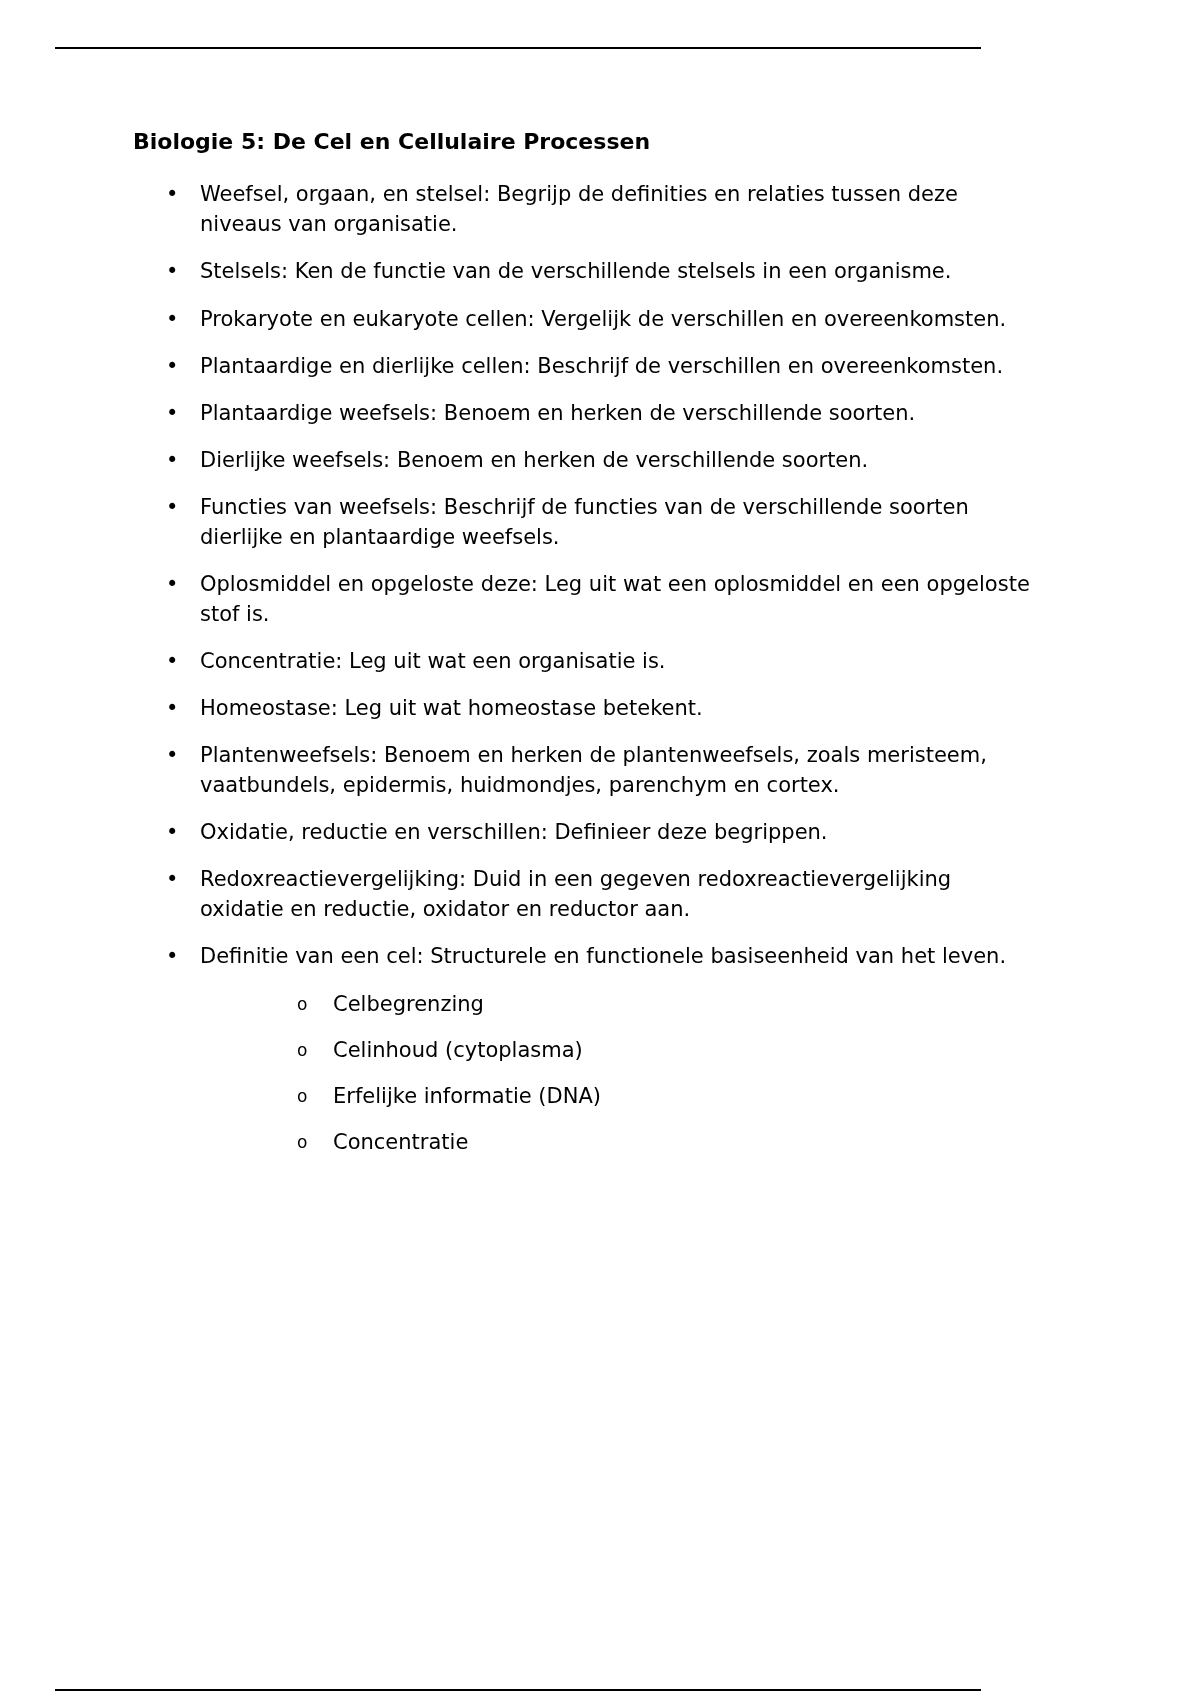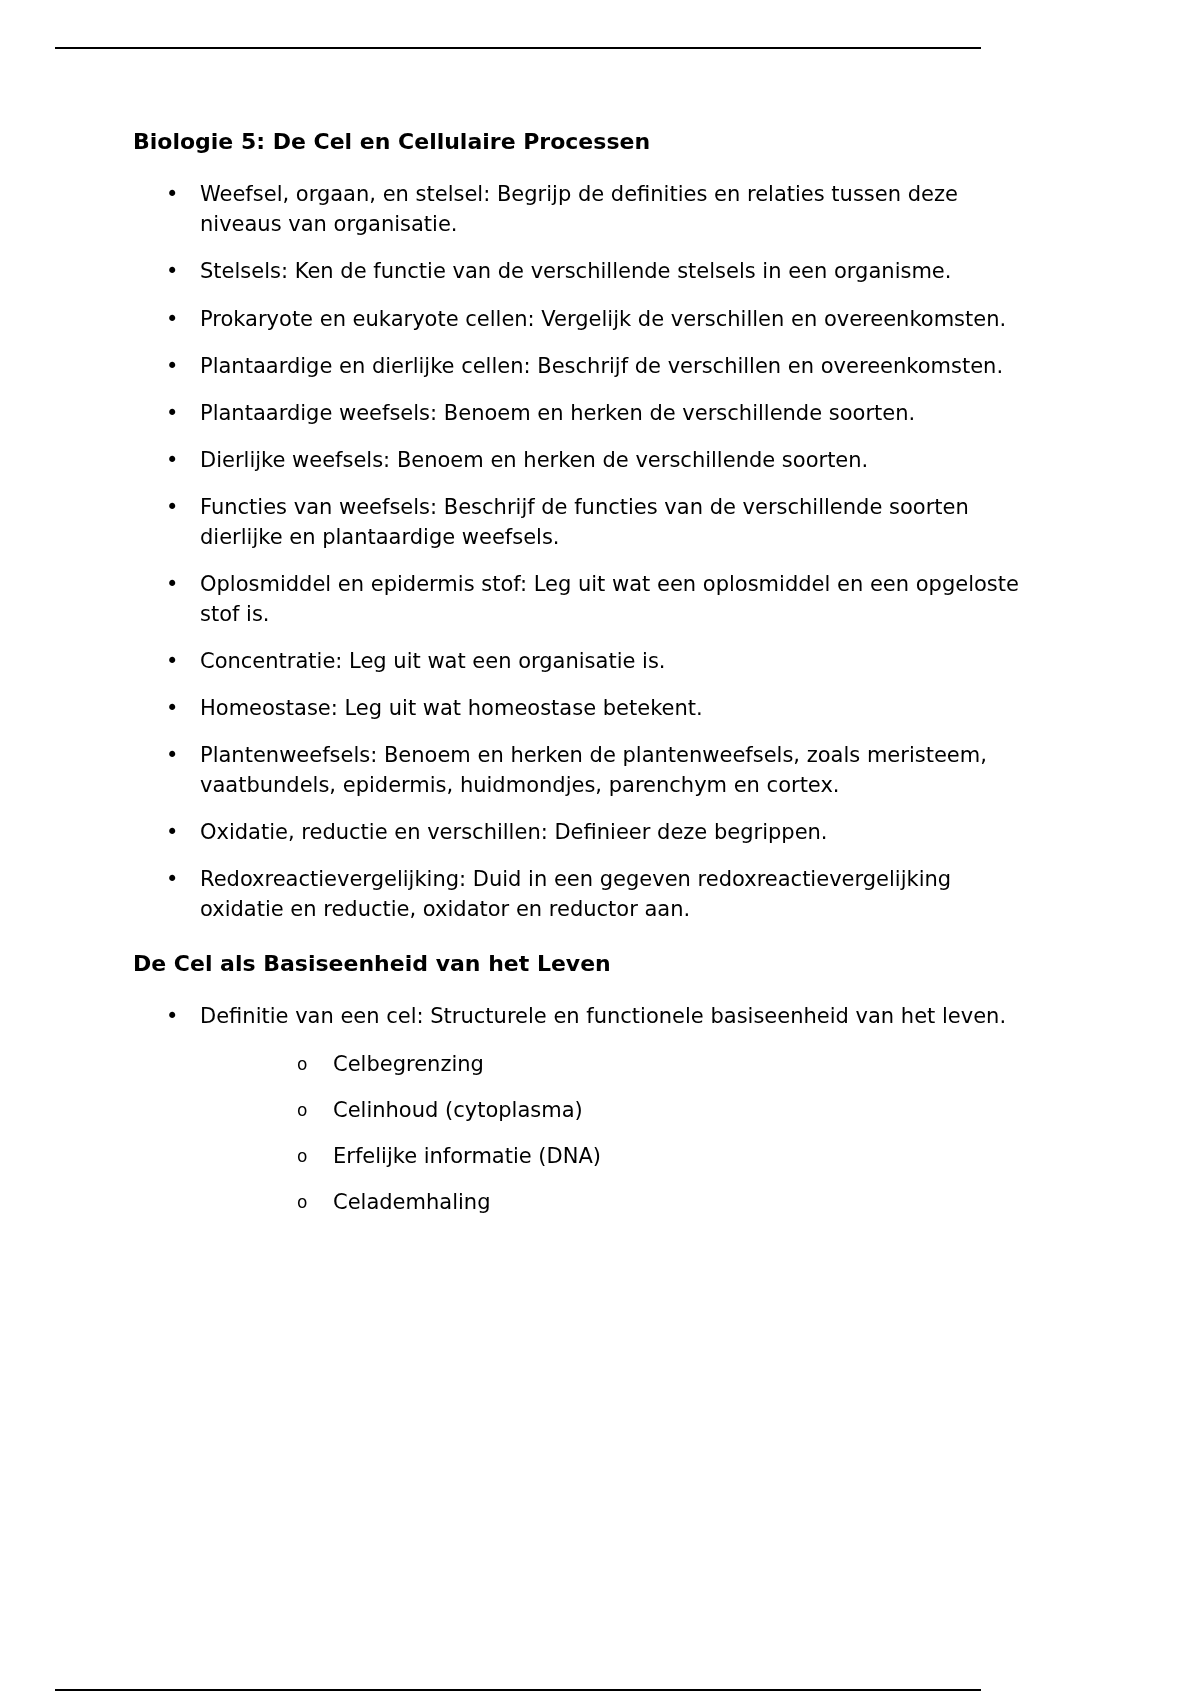--- a/index.html
+++ b/index.html
@@ -112,21 +112,21 @@
       <li>
         <span class="marker">•</span>
         <span class="lead">Dierlijke weefsels:</span><span> Benoem en herken de verschillende soorten.</span>
       </li>
       <li>
         <span class="marker">•</span>
         <span class="lead">Functies van weefsels:</span><span> Beschrijf de functies van de verschillende soorten dierlijke en plantaardige weefsels.</span>
       </li>
       <li>
         <span class="marker">•</span>
-        <span class="lead">Oplosmiddel en epidermis stof:</span><span> Leg uit wat een oplosmiddel en een opgeloste stof is.</span>
+        <span class="lead">Oplosmiddel en opgeloste deze:</span><span> Leg uit wat een oplosmiddel en een opgeloste stof is.</span>
       </li>
       <li>
         <span class="marker">•</span>
         <span class="lead">Concentratie:</span><span> Leg uit wat een organisatie is.</span>
       </li>
       <li>
         <span class="marker">•</span>
         <span class="lead">Homeostase:</span><span> Leg uit wat homeostase betekent.</span>
       </li>
       <li>
@@ -136,41 +136,40 @@
       <li>
         <span class="marker">•</span>
         <span class="lead">Oxidatie, reductie en verschillen:</span><span> Definieer deze begrippen.</span>
       </li>
       <li>
         <span class="marker">•</span>
         <span class="lead">Redoxreactievergelijking:</span><span> Duid in een gegeven redoxreactievergelijking oxidatie en reductie, oxidator en reductor aan.</span>
       </li>
     </ul>
 
-    <div class="section-heading">De Cel als Basiseenheid van het Leven</div>
 
     <ul class="bullet-list">
       <li>
         <span class="marker">•</span>
         <span class="lead">Definitie van een cel:</span><span> Structurele en functionele basiseenheid van het leven.</span>
         <ul class="sub-list">
           <li>
             <span class="sub-marker">o</span>
             <span>Celbegrenzing</span>
           </li>
           <li>
             <span class="sub-marker">o</span>
             <span>Celinhoud (cytoplasma)</span>
           </li>
           <li>
             <span class="sub-marker">o</span>
             <span>Erfelijke informatie (DNA)</span>
           </li>
           <li>
             <span class="sub-marker">o</span>
-            <span>Celademhaling</span>
+            <span>Concentratie</span>
           </li>
         </ul>
       </li>
     </ul>
 
   </div>
 </div>
 
 </body></html>

